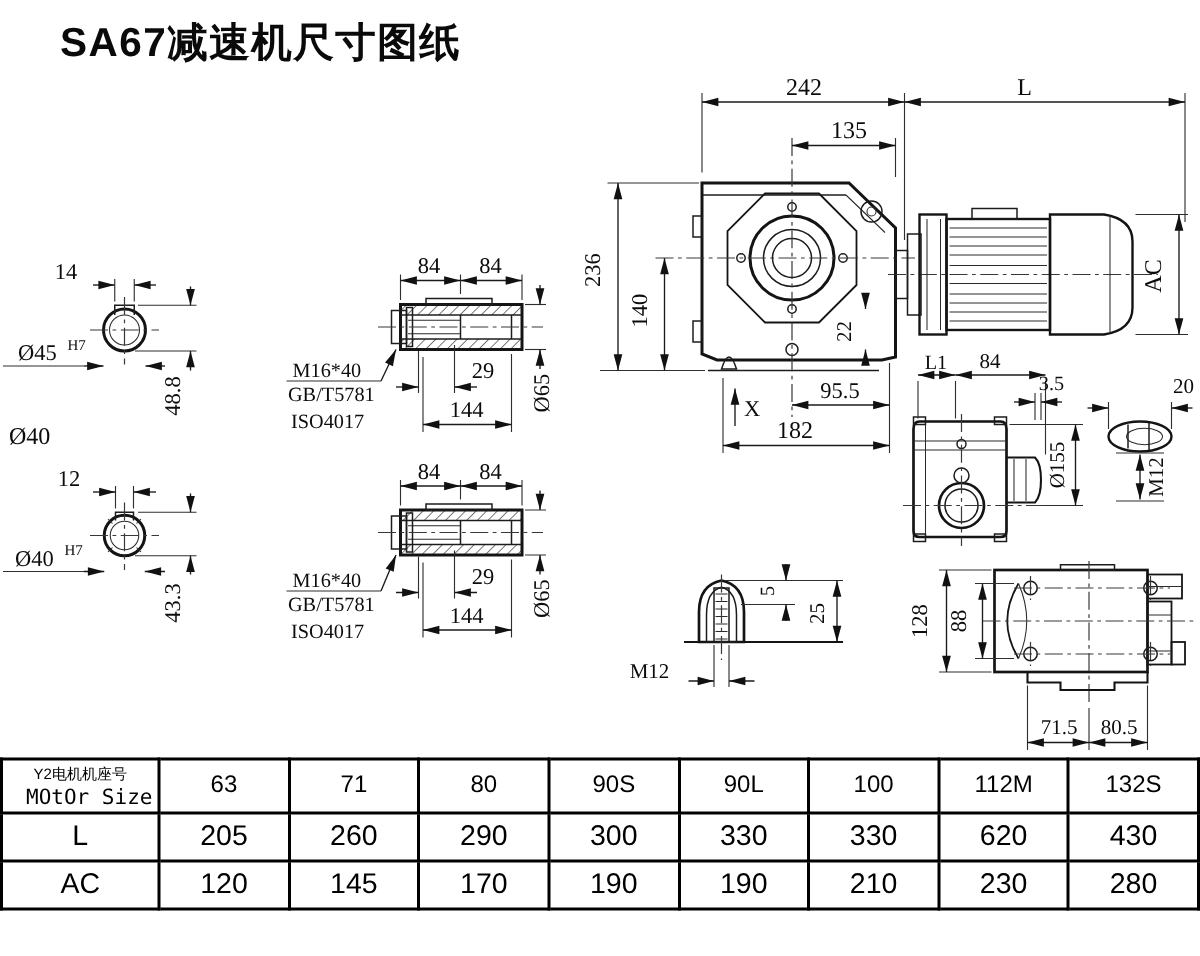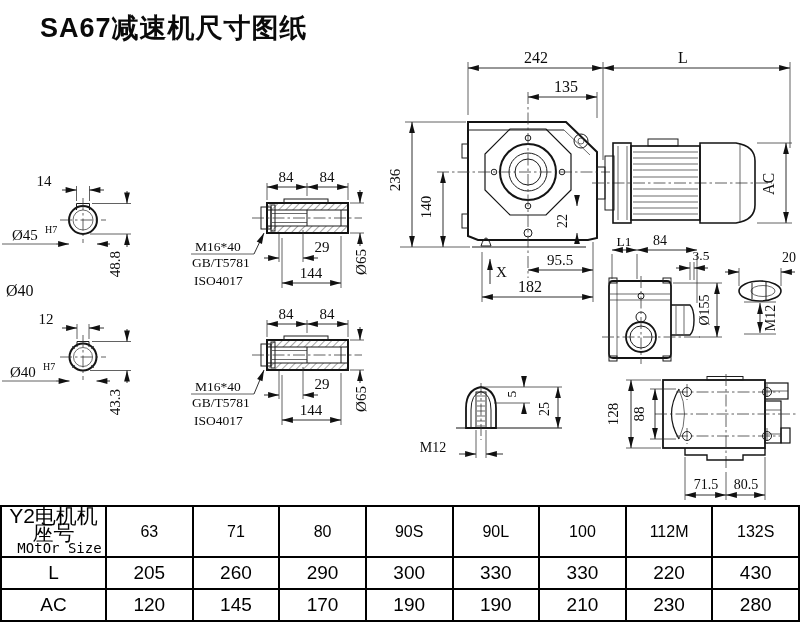--- a/index.html
+++ b/index.html
@@ -29,21 +29,21 @@
   .dt{font-family:"Liberation Serif",serif;font-size:15px;fill:#0c0c0c;}
   .f16{font-size:16px;} .f14{font-size:14px;} .f13{font-size:13.5px;} .f10{font-size:10px;}
   .mid{text-anchor:middle;}
   
   #spec{position:absolute;left:0;top:505px;width:800px;border-collapse:collapse;
         table-layout:fixed;background:#fff;}
   #spec th,#spec td{border:2px solid #000;text-align:center;vertical-align:middle;
         font-family:"Liberation Sans",sans-serif;color:#000;padding:0;}
   #spec td{font-size:19px;height:30px;}
   #spec th{height:34px;font-weight:normal;}
-  #spec th .h-cn{font-size:21px;line-height:17px;}
+  #spec th .h-cn{font-size:10px;line-height:17px;}
   #spec th .h-en{font-size:14px;line-height:15px;font-family:"DejaVu Sans Mono",monospace;padding-left:12px;}
   #spec td.rowlab{font-size:19px;}
 </style>
 </head>
 <body>
 
 <div id="page">
 
   <div id="title">SA67减速机尺寸图纸</div>
 
@@ -421,21 +421,21 @@
       <th>132S</th>
     </tr>
     <tr>
       <td class="rowlab">L</td>
       <td>205</td>
       <td>260</td>
       <td>290</td>
       <td>300</td>
       <td>330</td>
       <td>330</td>
-      <td>220</td>
+      <td>620</td>
       <td>430</td>
     </tr>
     <tr>
       <td class="rowlab">AC</td>
       <td>120</td>
       <td>145</td>
       <td>170</td>
       <td>190</td>
       <td>190</td>
       <td>210</td>

